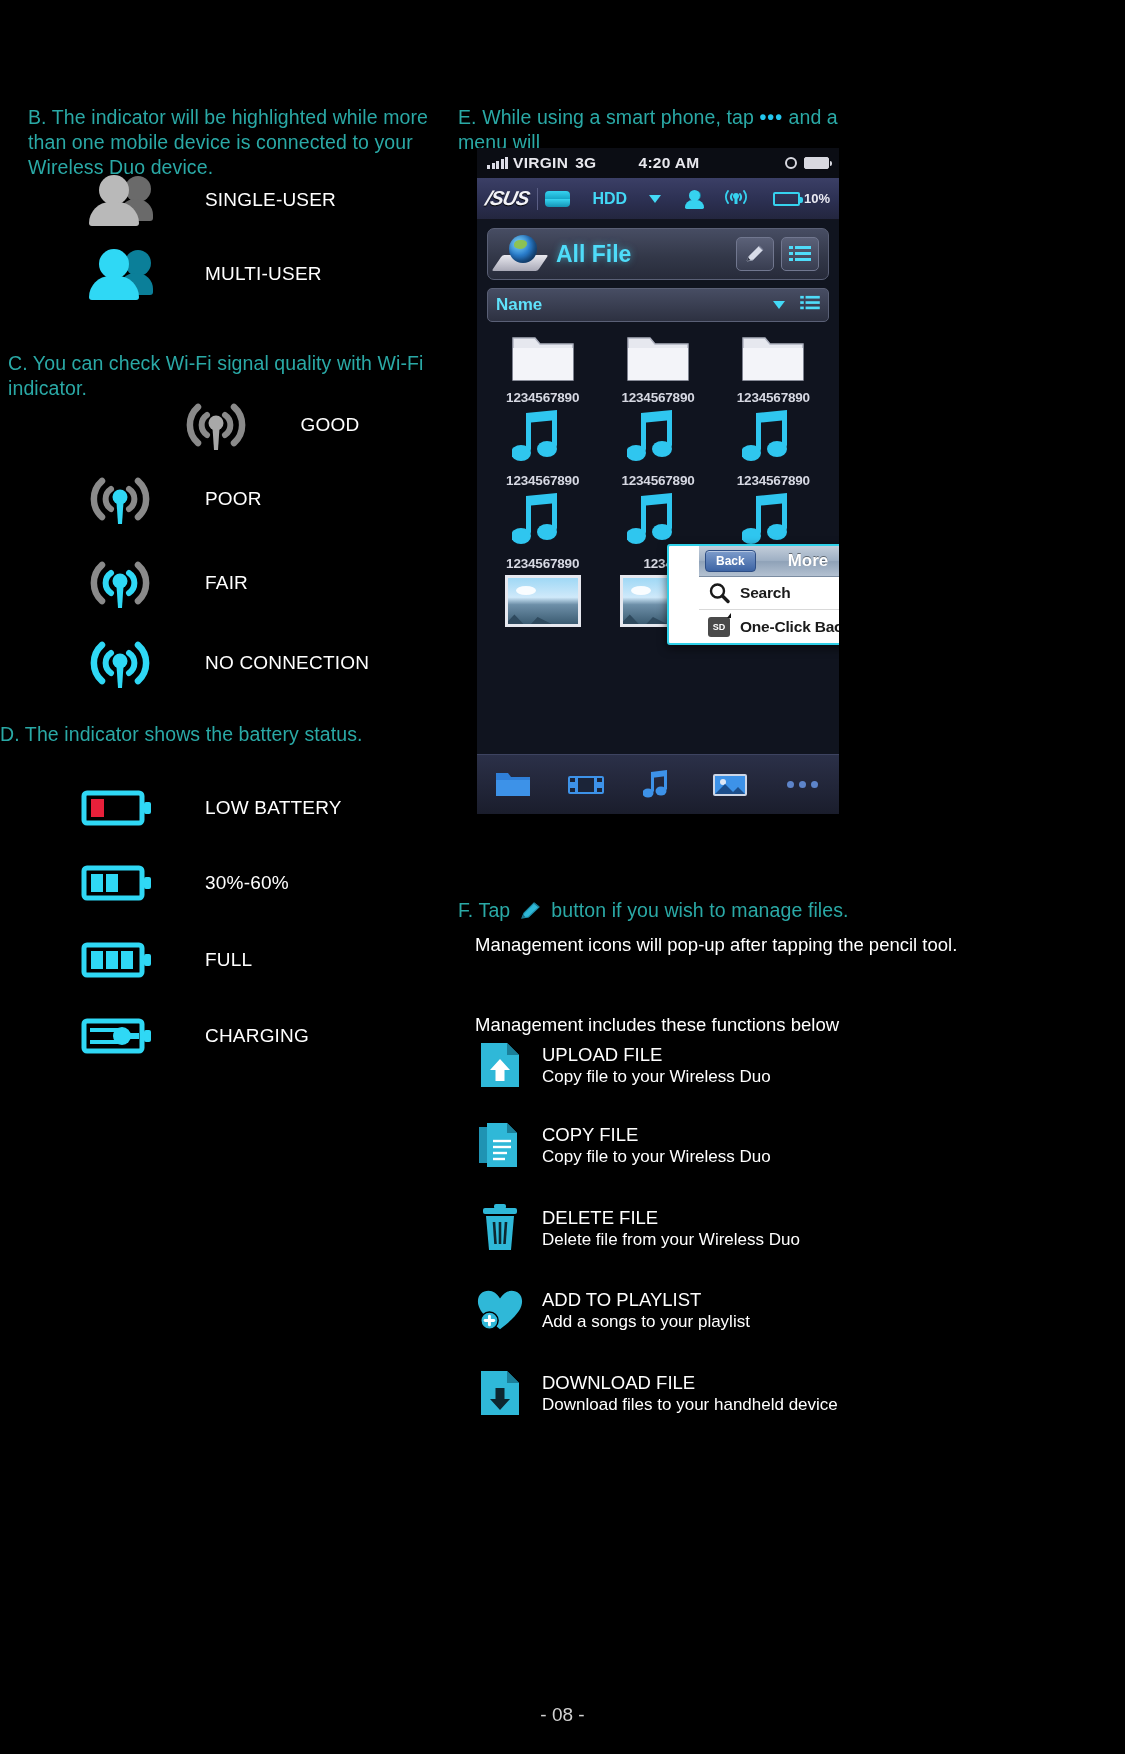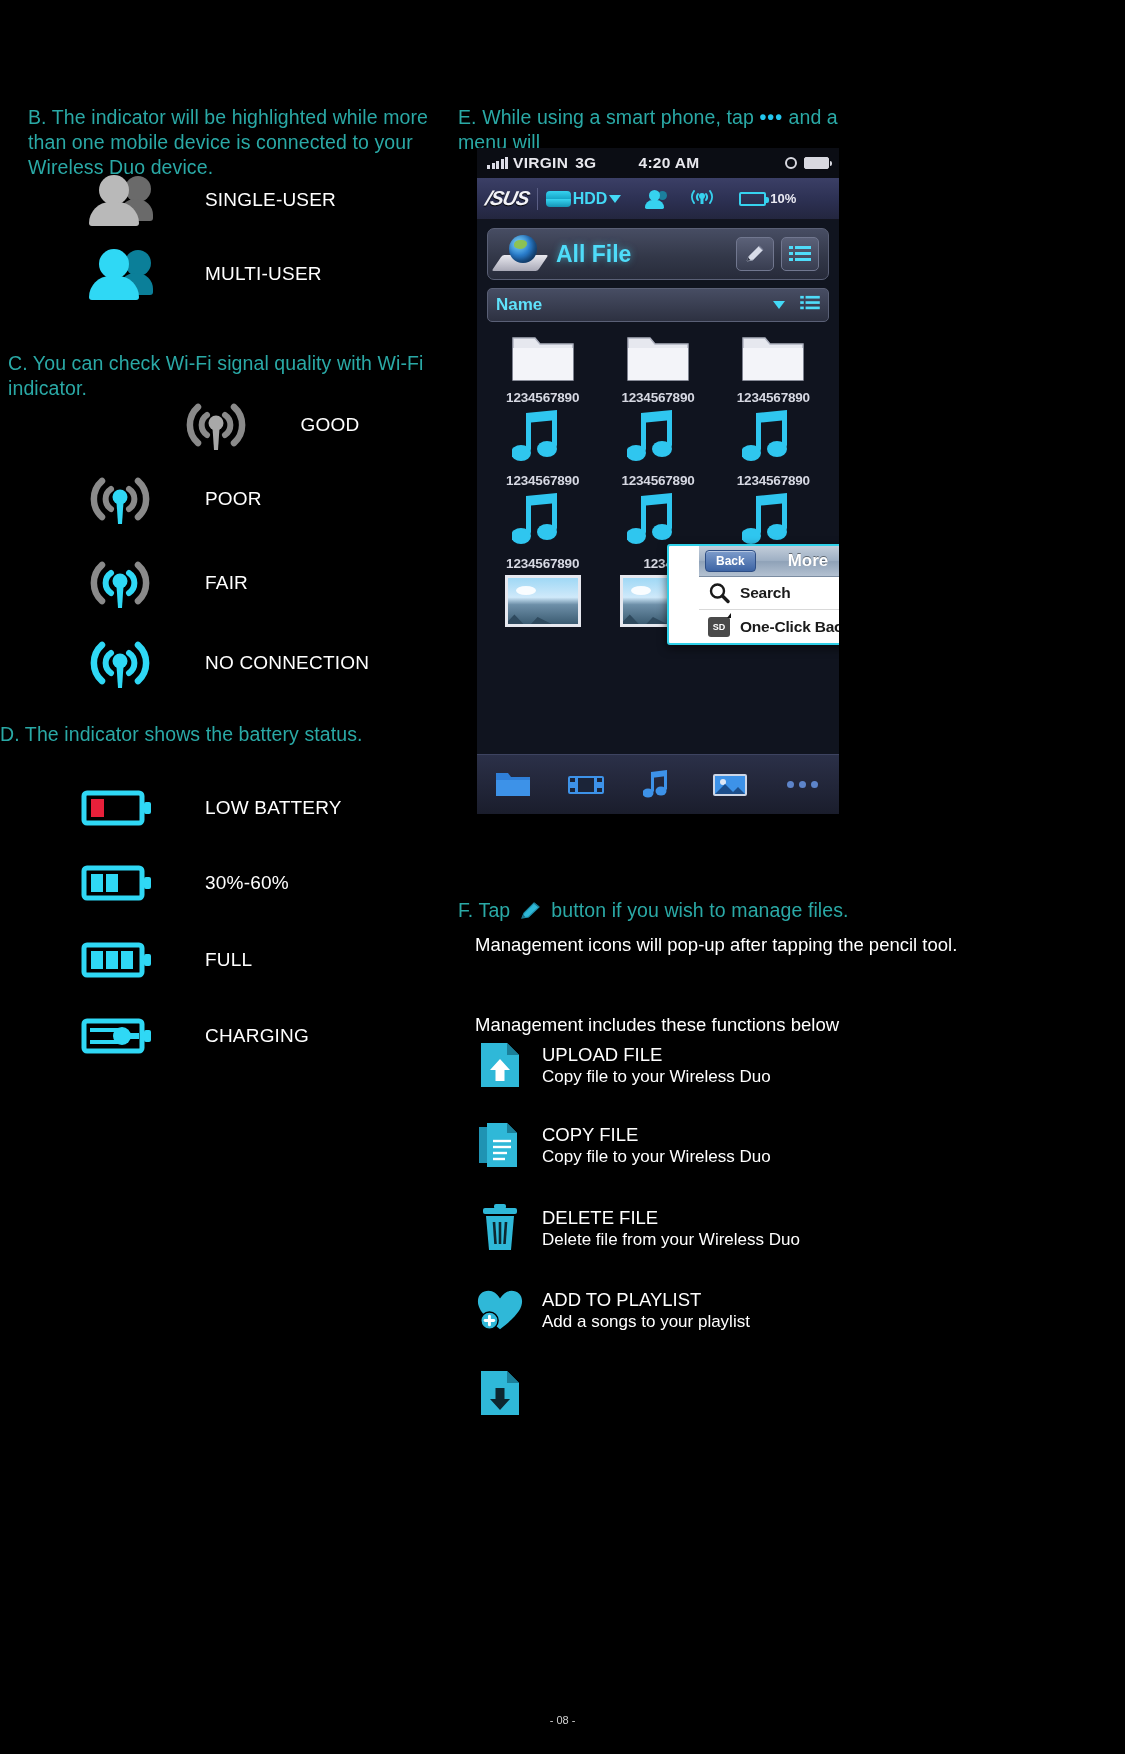--- a/index.html
+++ b/index.html
@@ -101,21 +101,21 @@
     background:linear-gradient(180deg,#3b3f66 0%,#2c3052 55%,#23263f 100%);
     display:flex; align-items:center; padding:0 9px; gap:8px;
     border-bottom:1px solid #12141f;
   }
   .asus-logo{
     font-size:20px;font-weight:bold;font-style:italic;color:#f2f2f7;
     letter-spacing:-1px; transform:skewX(-12deg);
     text-shadow:0 1px 1px #000;
   }
   .bar-div{width:1px;height:22px;background:#5a5e85;}
-  .hdd-grp{display:flex;align-items:center;gap:2px;}
+  .hdd-grp{display:flex;align-items:center;gap:22px;}
   .hdd-ico{
     width:25px;height:16px;border-radius:4px;
     background:linear-gradient(180deg,#36d2ef 0%,#17a7c9 48%,#36d2ef 52%,#1493b5 100%);
   }
   .hdd-txt{color:#43d9f6;font-size:16px;font-weight:bold;}
   .tri-down{
     width:0;height:0;border-left:6px solid transparent;border-right:6px solid transparent;
     border-top:8px solid #43d9f6;
   }
   .bar-user{ position:relative; width:22px;height:18px; margin-left:16px;}
@@ -255,21 +255,21 @@
 
   
   .f-sub{ font-size:18.5px;color:#fff; }
   .mgmt-row{ display:flex; align-items:center; gap:18px; }
   .mgmt-ico{ width:48px; height:50px; flex:0 0 48px; display:flex;align-items:center;justify-content:center;}
   .mgmt-txt .t1{font-size:18.5px;color:#fff;line-height:23px;}
   .mgmt-txt .t2{font-size:17px;color:#fff;line-height:22px;}
 
   .pagenum{
     position:absolute; left:0; right:0; bottom:28px; text-align:center;
-    color:#d2d2d2; font-size:11px;
+    color:#d2d2d2; font-size:19px;
   }
 </style>
 </head>
 <body>
 
 <div class="page">
 
   <div class="col-left">
 
     <div style="position:absolute;left:0px;top:105px;width:440px;padding-left:28px;">
@@ -853,19 +853,23 @@
     <div class="mgmt-row" style="position:absolute;left:18px;top:1368px;width:640px;">
       <span class="mgmt-ico">
         <svg width="46" height="48" viewBox="0 0 46 48">
           <path d="M4 2 L30 2 L42 14 L42 46 L4 46 Z" fill="#2fb8d8"></path>
           <path d="M30 2 L30 14 L42 14 Z" fill="#1a7f99"></path>
           <g fill="#0d2730">
             <path d="M23 41 L13 30 L18.5 30 L18.5 19 L27.5 19 L27.5 30 L33 30 Z"></path>
           </g>
         </svg>
       </span>
+      <span class="mgmt-txt">
+        <div class="t1">DOWNLOAD FILE</div>
+        <div class="t2">Download files to your handheld device</div>
+      </span>
     </div>
 
   </div>
 
   <div class="pagenum">- 08 -</div>
 
 </div>
 
 </body></html>

